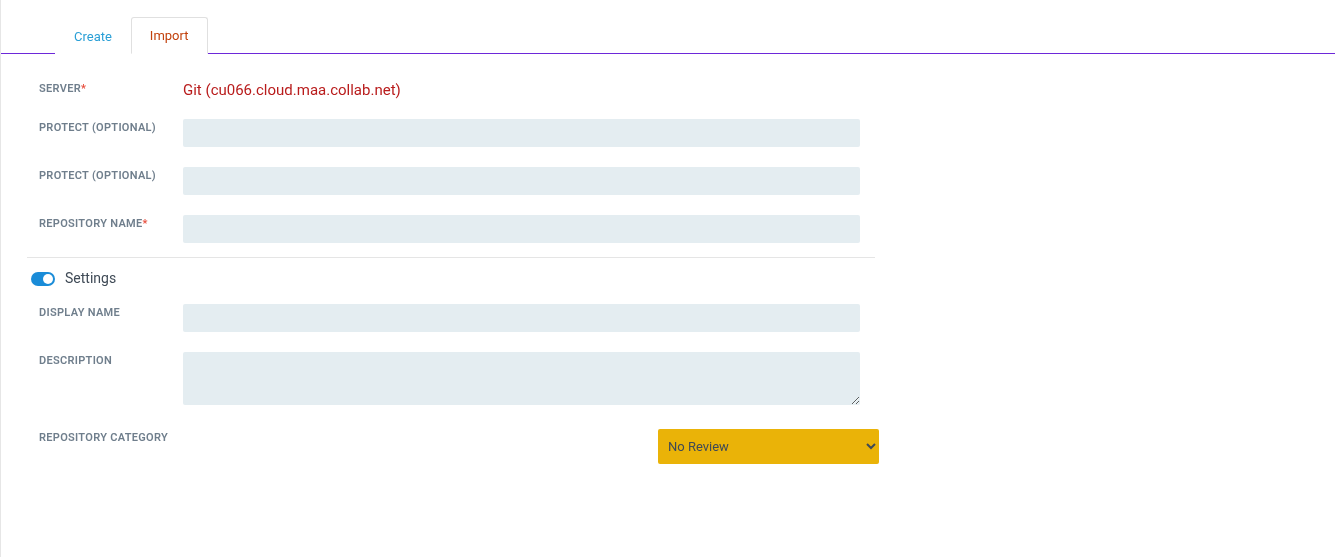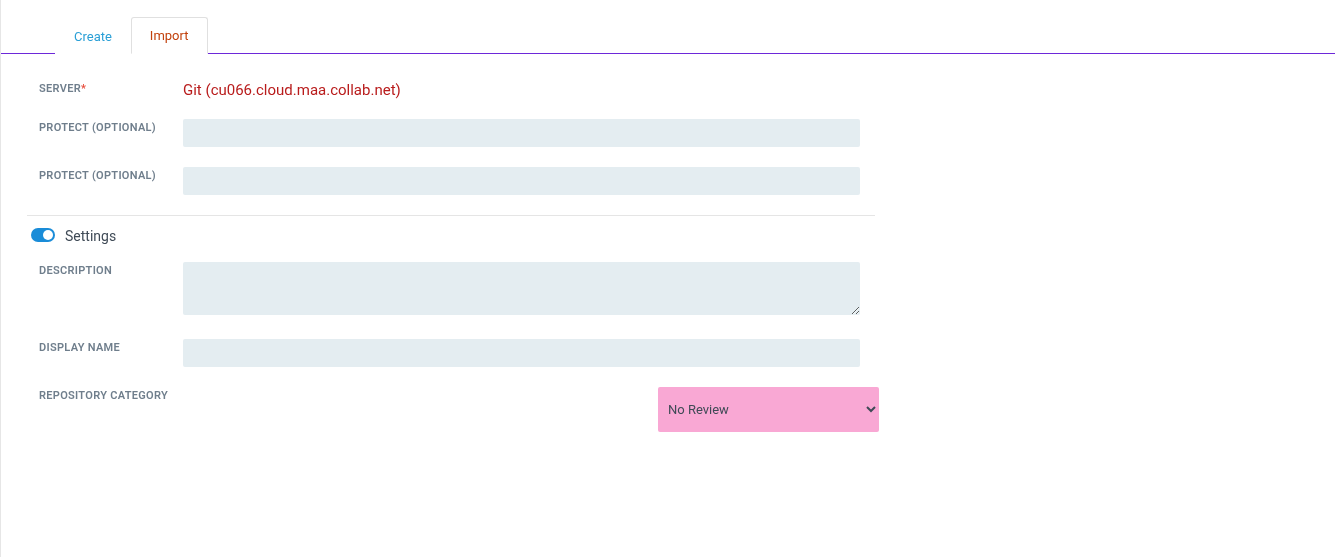--- a/index.html
+++ b/index.html
@@ -82,33 +82,33 @@
   }
   input.text-input {
     height: 28px;
   }
   textarea.text-input {
     height: 53px;
     resize: both;
   }
   select.select-input {
     width: 221px;
-    height: 45px;
-    background: #f9a8d4;
+    height: 35px;
+    background: #eab308;
     padding: 4px 6px;
   }
   .section-divider {
     border: none;
     border-top: 1px solid #e5e5e5;
     margin: 0 0 0 -12px;
     width: 848px;
   }
   .settings-header {
     display: flex;
-    align-items: flex-start;
+    align-items: flex-end;
     padding: 12px 0 18px 0;
     margin-left: -8px;
   }
   .toggle {
     width: 24px;
     height: 14px;
     background: #1a8cd8;
     border-radius: 8px;
     position: relative;
     margin-right: 10px;
@@ -175,39 +175,47 @@
       </div>
     </div>
 
     <div class="form-row">
       <div class="label-col">PROTECT (OPTIONAL)</div>
       <div class="value-col">
         <input type="password" class="text-input" value="" style="">
       </div>
     </div>
 
+    <div class="form-row" style="margin-bottom:14px;">
+      <div class="label-col">
+        <span>REPOSITORY NAME</span><span class="req">*</span>
+      </div>
+      <div class="value-col">
+        <input type="text" class="text-input" value="" style="">
+      </div>
+    </div>
 
     <hr class="section-divider">
 
     <div class="settings-header">
       <div class="toggle"></div>
       <div class="settings-label">Settings</div>
     </div>
 
     <div class="form-row">
+      <div class="label-col">DISPLAY NAME</div>
+      <div class="value-col">
+        <input type="text" class="text-input" value="" style="">
+      </div>
+    </div>
+
+    <div class="form-row">
       <div class="label-col">DESCRIPTION</div>
       <div class="value-col">
         <textarea class="text-input" style=""></textarea>
-      </div>
-    </div>
-
-    <div class="form-row">
-      <div class="label-col">DISPLAY NAME</div>
-      <div class="value-col">
-        <input type="text" class="text-input" value="" style="">
       </div>
     </div>
 
 
     <div class="form-row" style="margin-bottom:0;justify-content:space-between;">
       <div class="label-col">REPOSITORY CATEGORY</div>
       <div class="value-col">
         <select class="select-input">
           <option>No Review</option>
         </select>

